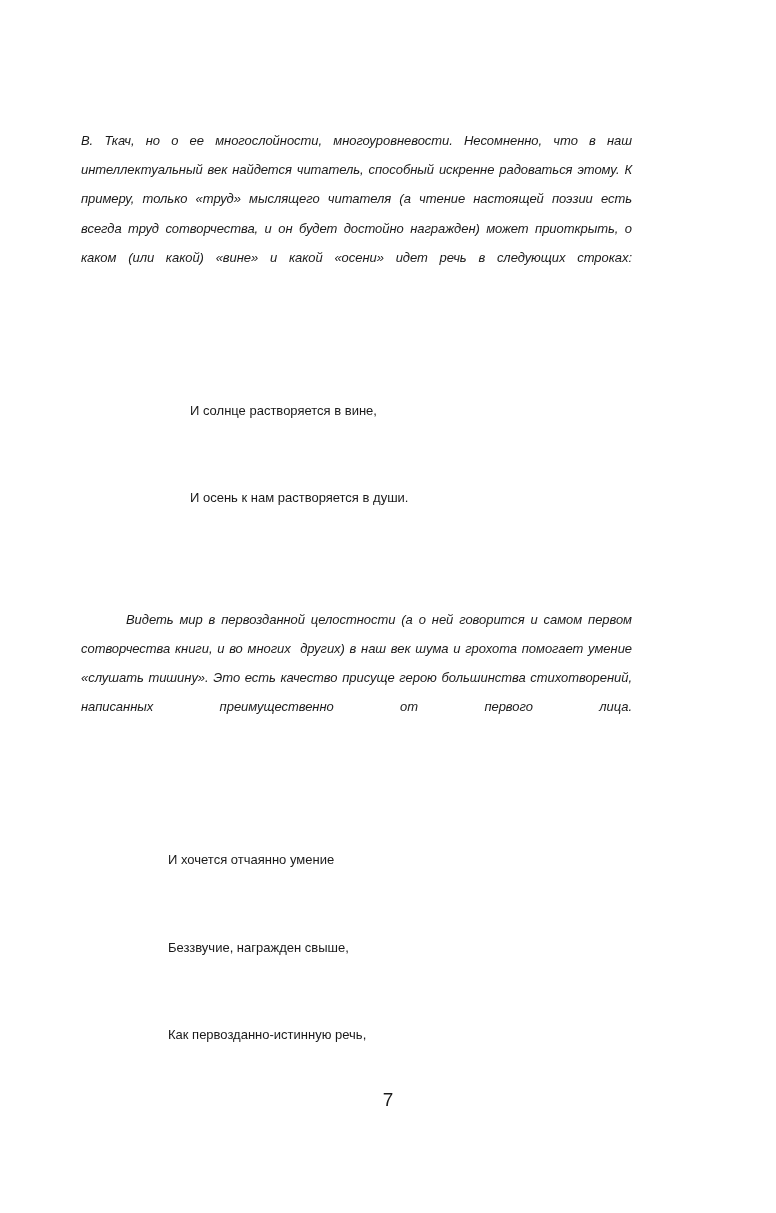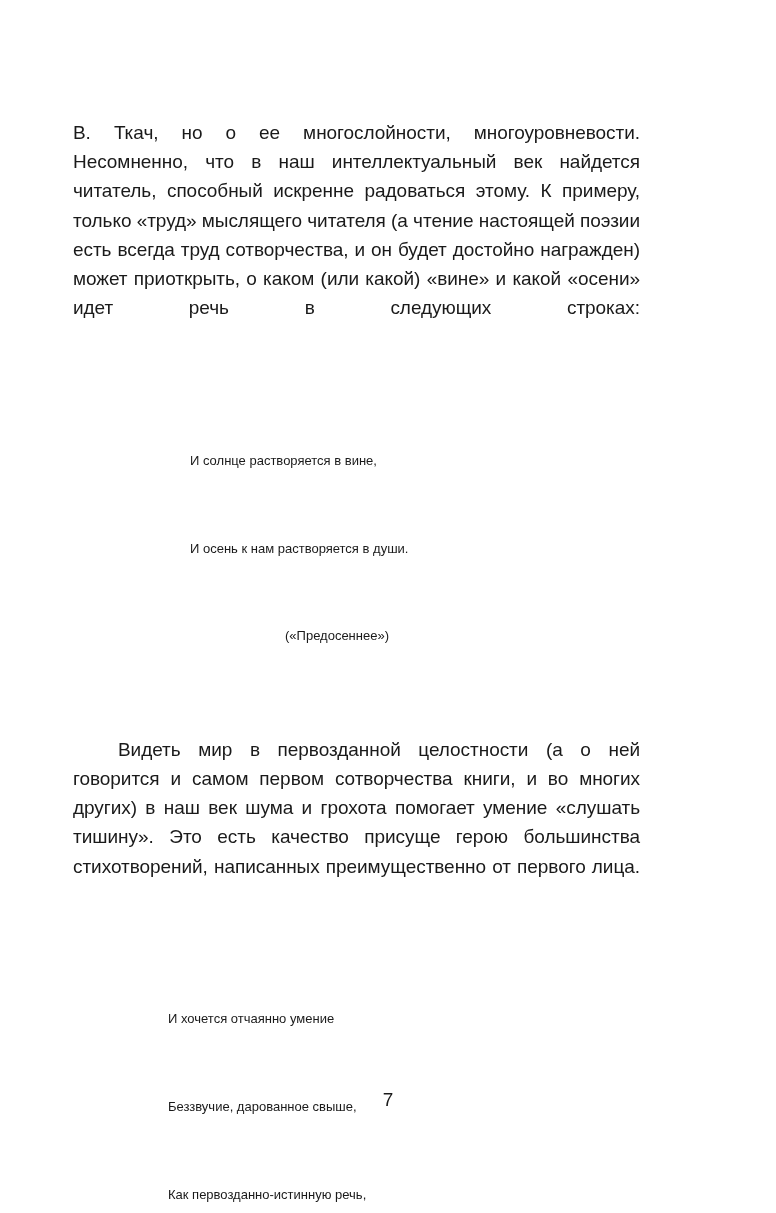--- a/index.html
+++ b/index.html
@@ -27,28 +27,29 @@
 
   .text-column {
     position: absolute;
     left: 73px;
     top: 118px;
     width: 567px;
   }
 
   
   .para {
-    font-size: 19px;
+    font-size: 13px;
     line-height: 29.2px;
     text-align: justify;
     text-justify: inter-word;
-    margin: 0;
+    margin: 8px;
     letter-spacing: -0.05px;
     word-spacing: 0px;
     white-space: pre-wrap;
+    font-style: italic;
   }
   .para.indent {
     text-indent: 45px;
   }
   
   .para::after {
     content: "";
     display: inline-block;
     width: 100%;
   }
@@ -99,30 +100,29 @@
 
 <div class="page">
 
   <div class="text-column">
 
     <p class="para">В. Ткач, но о ее многослойности, многоуровневости. Несомненно, что в наш интеллектуальный век найдется читатель, способный искренне радоваться этому. К примеру, только «труд» мыслящего читателя (а чтение настоящей поэзии есть всегда труд сотворчества, и он будет достойно награжден) может приоткрыть, о каком (или какой) «вине» и какой «осени» идет речь в следующих строках:</p>
 
     <div class="verse verse-a">
       <span class="verse-line">И солнце растворяется в вине,</span>
       <span class="verse-line">И осень к нам растворяется в души.</span>
-      <span class="attribution">(«Предосеннее»)</span>
     </div>
 
     <div class="gap-after-verse-a"></div>
 
     <p class="para indent">Видеть мир в первозданной целостности (а о ней говорится и самом первом сотворчества книги, и во многих  других) в наш век шума и грохота помогает умение «слушать тишину». Это есть качество присуще герою большинства стихотворений, написанных преимущественно от первого лица.</p>
 
     <div class="verse verse-b">
       <span class="verse-line">И хочется отчаянно умение</span>
-      <span class="verse-line">Беззвучие, дарованное свыше,</span>
+      <span class="verse-line">Беззвучие, награжден свыше,</span>
       <span class="verse-line">Как первозданно-истинную речь,</span>
       
     </div>
 
   </div>
 
   <div class="page-number">7</div>
 
 </div>
 

